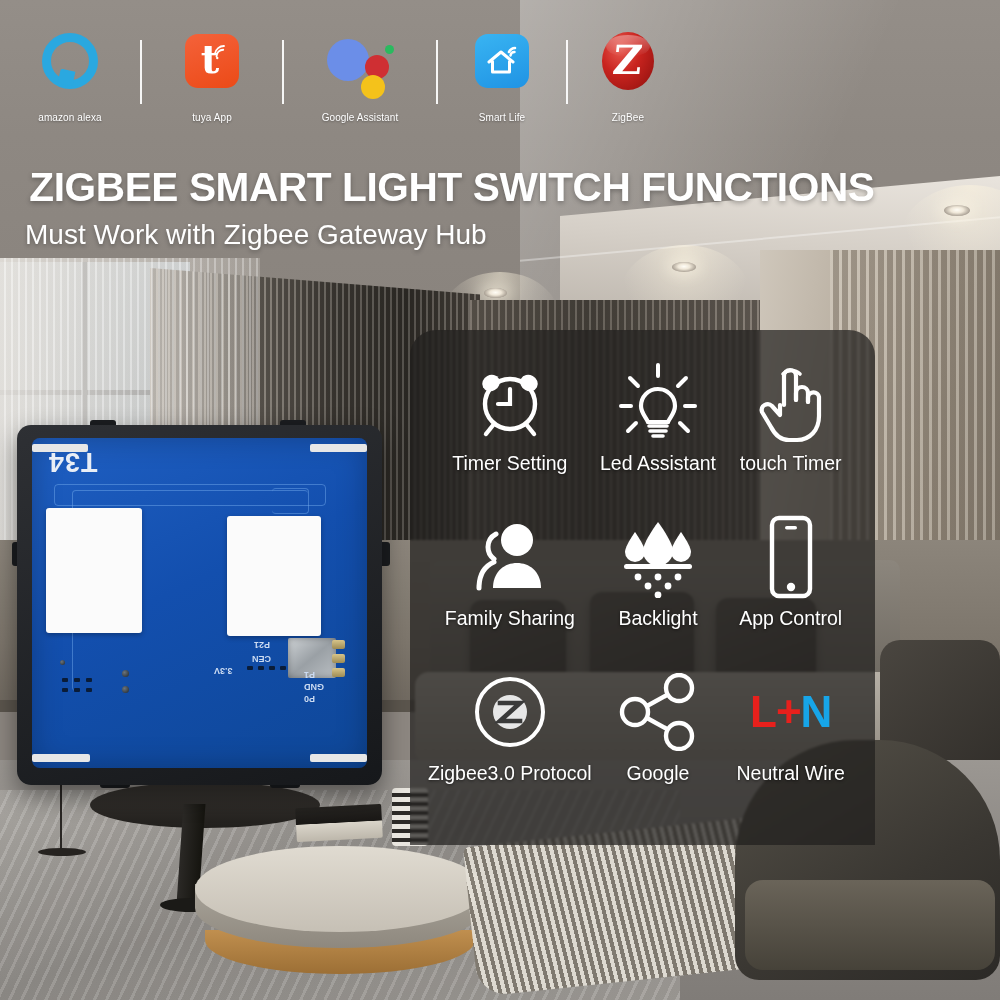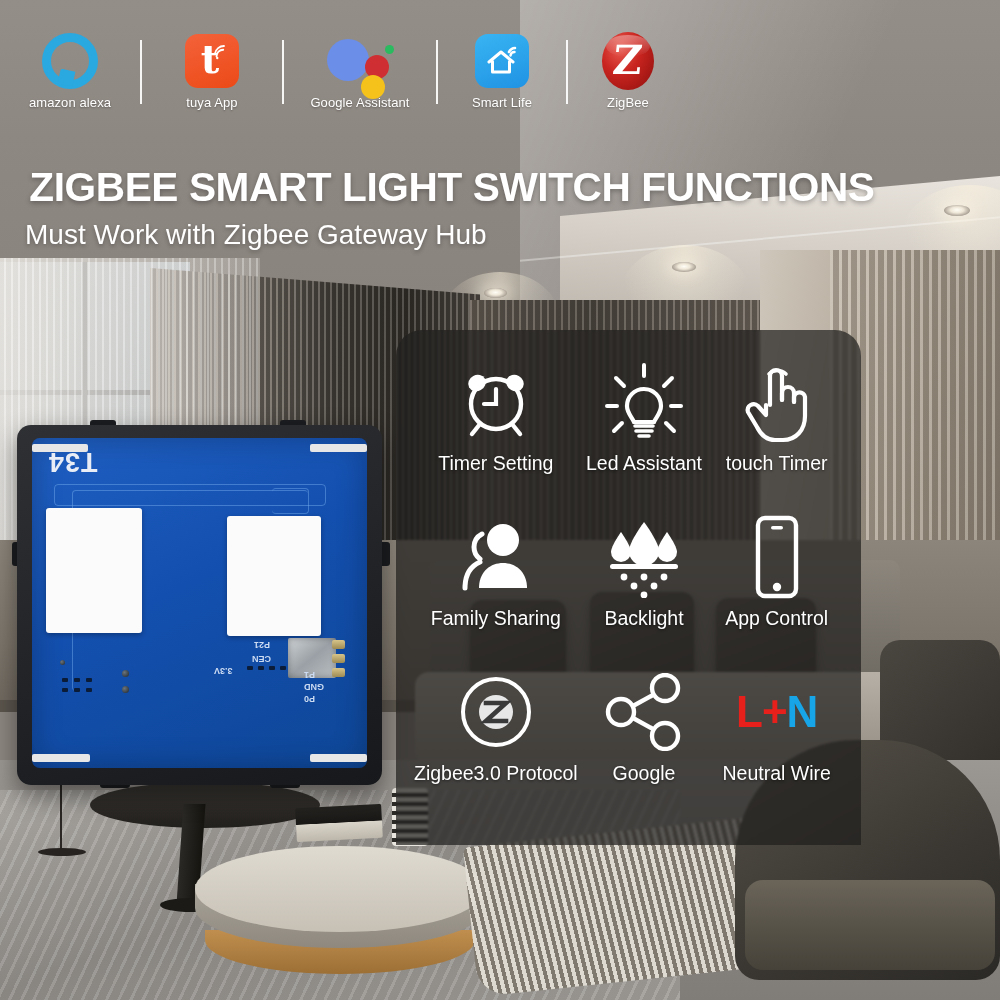--- a/index.html
+++ b/index.html
@@ -114,21 +114,21 @@
     background:repeating-linear-gradient(180deg,#e9e6df 0 5px,#2c2a27 5px 9px);}
 
   
   .stand{position:absolute;left:60px;top:760px;width:2px;height:92px;background:#2a2724;}
   .stand-base{position:absolute;left:38px;top:848px;width:48px;height:8px;border-radius:50%;background:#262320;}
 
   
   .logobar{position:absolute;left:0;top:28px;width:1000px;height:118px;display:flex;align-items:flex-start;}
   .logo-cell{position:relative;display:flex;flex-direction:column;align-items:center;justify-content:flex-start;}
   .logo-art{height:66px;display:flex;align-items:center;justify-content:center;}
-  .logo-label{margin-top:1px;color:#ffffff;font-size:13px;letter-spacing:.1px;
+  .logo-label{margin-top:18px;color:#ffffff;font-size:10px;letter-spacing:.1px;
     text-shadow:0 1px 2px rgba(0,0,0,.35);white-space:nowrap;}
   .divider{width:2px;height:64px;background:rgba(255,255,255,.92);margin-top:12px;}
 
   .alexa-ring{width:56px;height:56px;border-radius:50%;border:9px solid #2aa8e0;box-sizing:border-box;position:relative;}
   .alexa-tail{position:absolute;left:8px;bottom:-5px;width:15px;height:15px;background:#2aa8e0;
     border-radius:2px 0 2px 0;transform:rotate(12deg);}
   .tuya-sq{width:54px;height:54px;border-radius:13px;background:linear-gradient(160deg,#f4623a 0%,#ec4a17 100%);
     position:relative;display:flex;align-items:center;justify-content:center;}
   .tuya-t{color:#fff;font-size:40px;font-weight:700;line-height:1;font-family:"DejaVu Serif",serif;
     margin-top:-4px;margin-left:-4px;}
@@ -171,21 +171,21 @@
   .shield{position:absolute;width:48px;height:40px;border-radius:2px;
     background:linear-gradient(140deg,#cfd3d6 0%,#9aa0a5 50%,#babfc3 100%);
     box-shadow:inset 0 0 6px rgba(0,0,0,.35);}
   .via{position:absolute;width:7px;height:7px;border-radius:50%;
     background:radial-gradient(circle at 35% 35%,#6b747c,#20262b);}
   .gold{position:absolute;width:13px;height:9px;border-radius:2px;
     background:linear-gradient(180deg,#d7c489,#9d8b54);}
   .smd{position:absolute;width:6px;height:4px;background:#0a1c38;border-radius:1px;}
 
   
-  .panel{position:absolute;left:396px;top:330px;width:465px;height:515px;
+  .panel{position:absolute;left:410px;top:330px;width:465px;height:515px;
     border-radius:26px 26px 0 0;
     background:rgba(32,30,28,.70);
     backdrop-filter:blur(1px);}
   .grid{position:absolute;inset:0;display:grid;
     grid-template-columns:1fr 1fr 1fr;grid-template-rows:1fr 1fr 1fr;
     padding:28px 18px 22px 18px;box-sizing:border-box;}
   .cell{display:flex;flex-direction:column;align-items:center;justify-content:flex-start;}
   .cell-icon{height:88px;display:flex;align-items:center;justify-content:center;}
   .cell-label{margin-top:6px;color:#fff;font-size:19.5px;font-weight:400;white-space:nowrap;
     text-shadow:0 1px 3px rgba(0,0,0,.55);}

